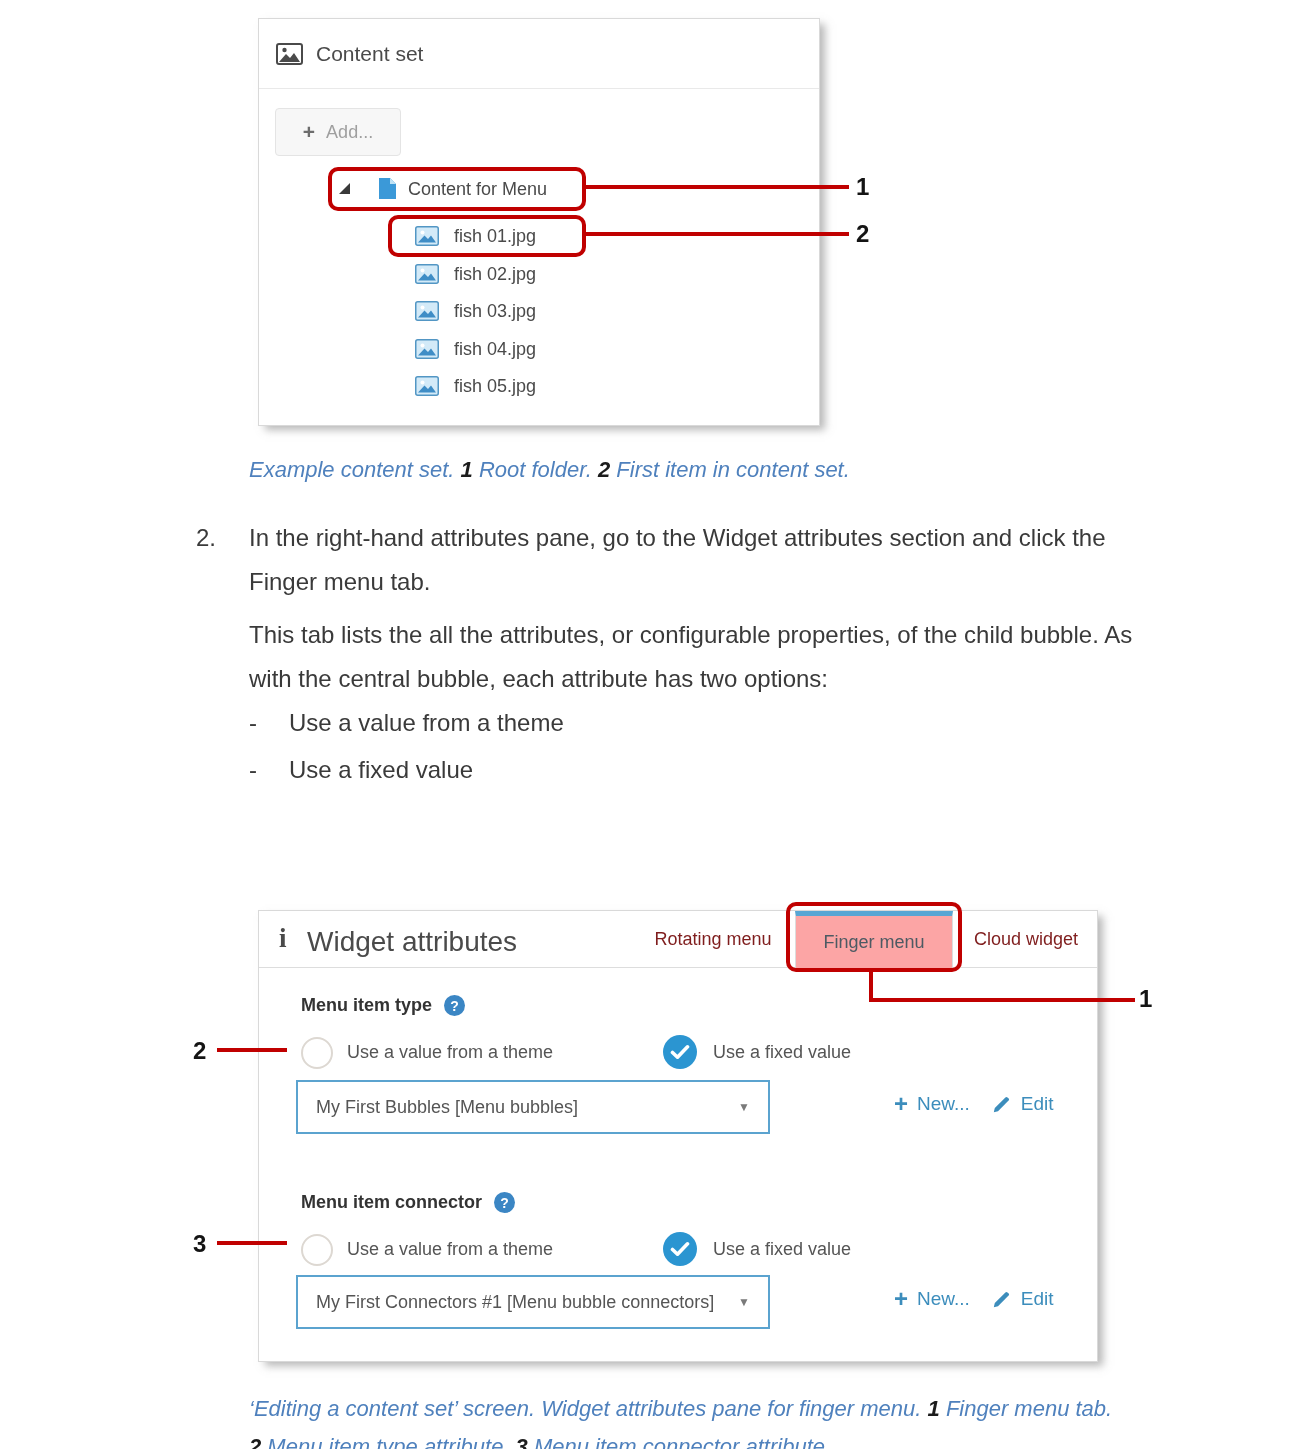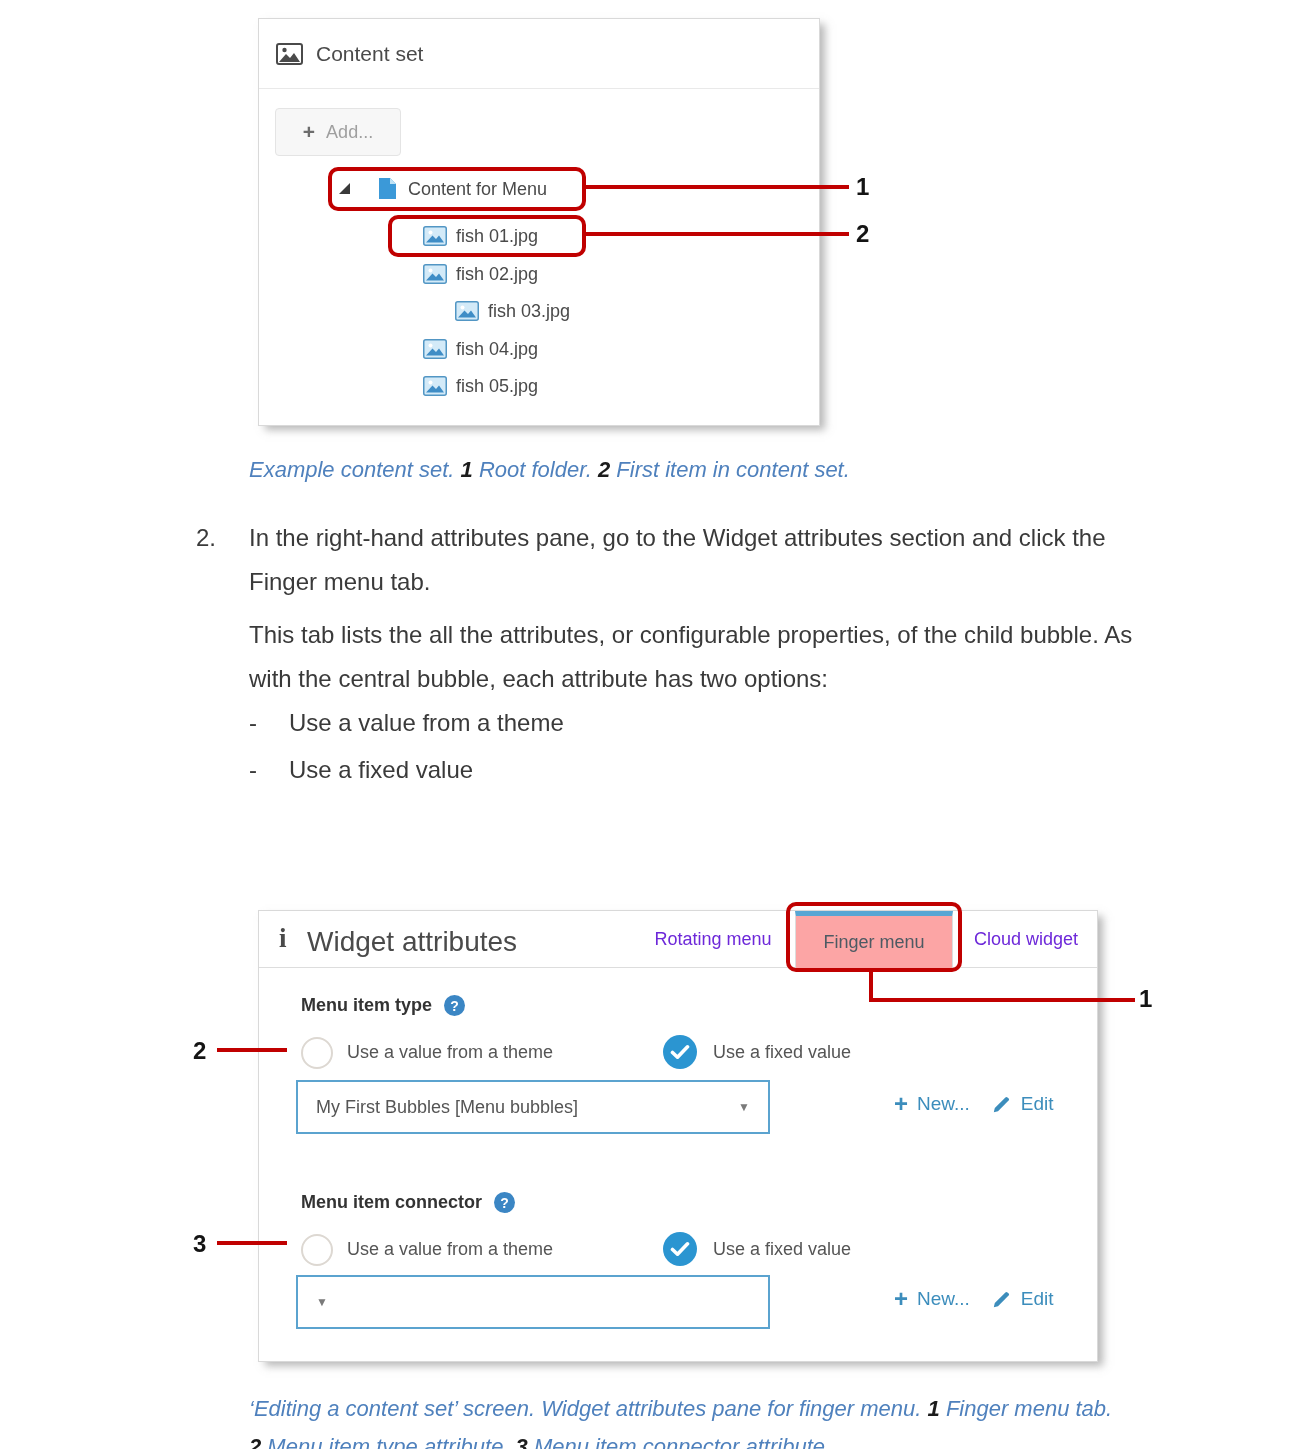--- a/index.html
+++ b/index.html
@@ -14,31 +14,31 @@
              display:flex;align-items:center;gap:13px;padding-left:17px;box-sizing:border-box;}
   #p1-title{font-size:21px;color:#4a4a4a;}
   #add-btn{position:absolute;left:16px;top:89px;width:124px;height:46px;background:#f7f7f7;
            border:1px solid #e4e4e4;border-radius:4px;display:flex;align-items:center;
            justify-content:center;gap:11px;cursor:pointer;}
   #add-plus{color:#6d6d6d;font-size:21px;font-weight:bold;}
   #add-label{color:#9f9f9f;font-size:18px;}
   #expander{position:absolute;left:79px;top:163px;}
   #root-icon{position:absolute;left:119px;top:158px;}
   #root-label{position:absolute;left:149px;top:160px;font-size:18px;color:#4a4a4a;}
-  .fish-row{position:absolute;left:164px;height:36px;display:flex;align-items:center;gap:9px;}
+  .fish-row{position:absolute;left:156px;height:36px;display:flex;align-items:center;gap:15px;}
   .fish-label{font-size:18px;color:#4a4a4a;}
-  #fr0{top:199px;} #fr1{top:237px;} #fr2{top:274px;margin-left:32px;} #fr3{top:312px;} #fr4{top:349px;}
+  #fr0{top:199px;} #fr1{top:237px;} #fr2{top:274px;} #fr3{top:312px;} #fr4{top:349px;}
 
   #panel2{left:258px;top:910px;width:838px;height:450px;}
   #p2-header{position:absolute;top:0;left:0;width:100%;height:57px;border-bottom:1px solid #ddd;box-sizing:border-box;}
   #info-icon{position:absolute;left:20px;top:12px;font-family:"Liberation Serif",serif;
              font-weight:bold;font-size:27px;color:#4a4a4a;}
   #p2-title{position:absolute;left:48px;top:15px;font-size:28px;color:#4a4a4a;}
   .tab{position:absolute;top:0;height:57px;display:flex;align-items:center;justify-content:center;
-       font-size:18px;color:#6d28d9;cursor:pointer;}
+       font-size:18px;color:#7f1d1d;cursor:pointer;}
   #tab-rotating{left:374px;width:160px;}
   #tab-finger{left:536px;width:158px;height:58px;background:#fca5a5;border-left:1px solid #ddd;
               border-right:1px solid #ddd;border-top:5px solid #58a6d4;box-sizing:border-box;
               color:#4d5a63;z-index:2;}
   #tab-cloud{left:697px;width:140px;}
 
   .sec-label{position:absolute;font-size:18px;font-weight:bold;color:#333;
              display:flex;align-items:center;gap:12px;}
   #sec1-label{left:42px;top:84px;} #sec2-label{left:42px;top:281px;}
   .help{width:21px;height:21px;border-radius:50%;background:#3b86c4;color:#fff;font-size:14px;
@@ -227,20 +227,21 @@
     </div>
     <div class="radio" id="sec2-radio"></div>
     <span class="opt-label" id="sec2-opt1">Use a value from a theme</span>
     <div class="check" id="sec2-check">
       <svg width="20" height="16" viewBox="0 0 20 16">
         <path d="M2.5 8.5 L7.5 13.2 L17.5 2.8" stroke="#fff" stroke-width="3.6" fill="none" stroke-linecap="round" stroke-linejoin="round"></path>
       </svg>
     </div>
     <span class="opt-label" id="sec2-opt2">Use a fixed value</span>
     <div class="select" id="sec2-select">
+      <span class="select-text">My First Connectors #1 [Menu bubble connectors]</span>
       <span class="caret">▼</span>
     </div>
     <div class="link-row" id="sec2-links">
       <span class="plus">+</span>
       <span class="linklabel">New...</span>
       <svg class="pencil" width="21" height="21" viewBox="0 0 21 21">
         <path d="M2.8 18.2 l1-4.2 10.6-10.6 a1.5 1.5 0 0 1 2.1 0 l1.1 1.1 a1.5 1.5 0 0 1 0 2.1 L7 17.2 z" fill="#3c8dbc"></path>
       </svg>
       <span class="linklabel">Edit</span>
     </div>

